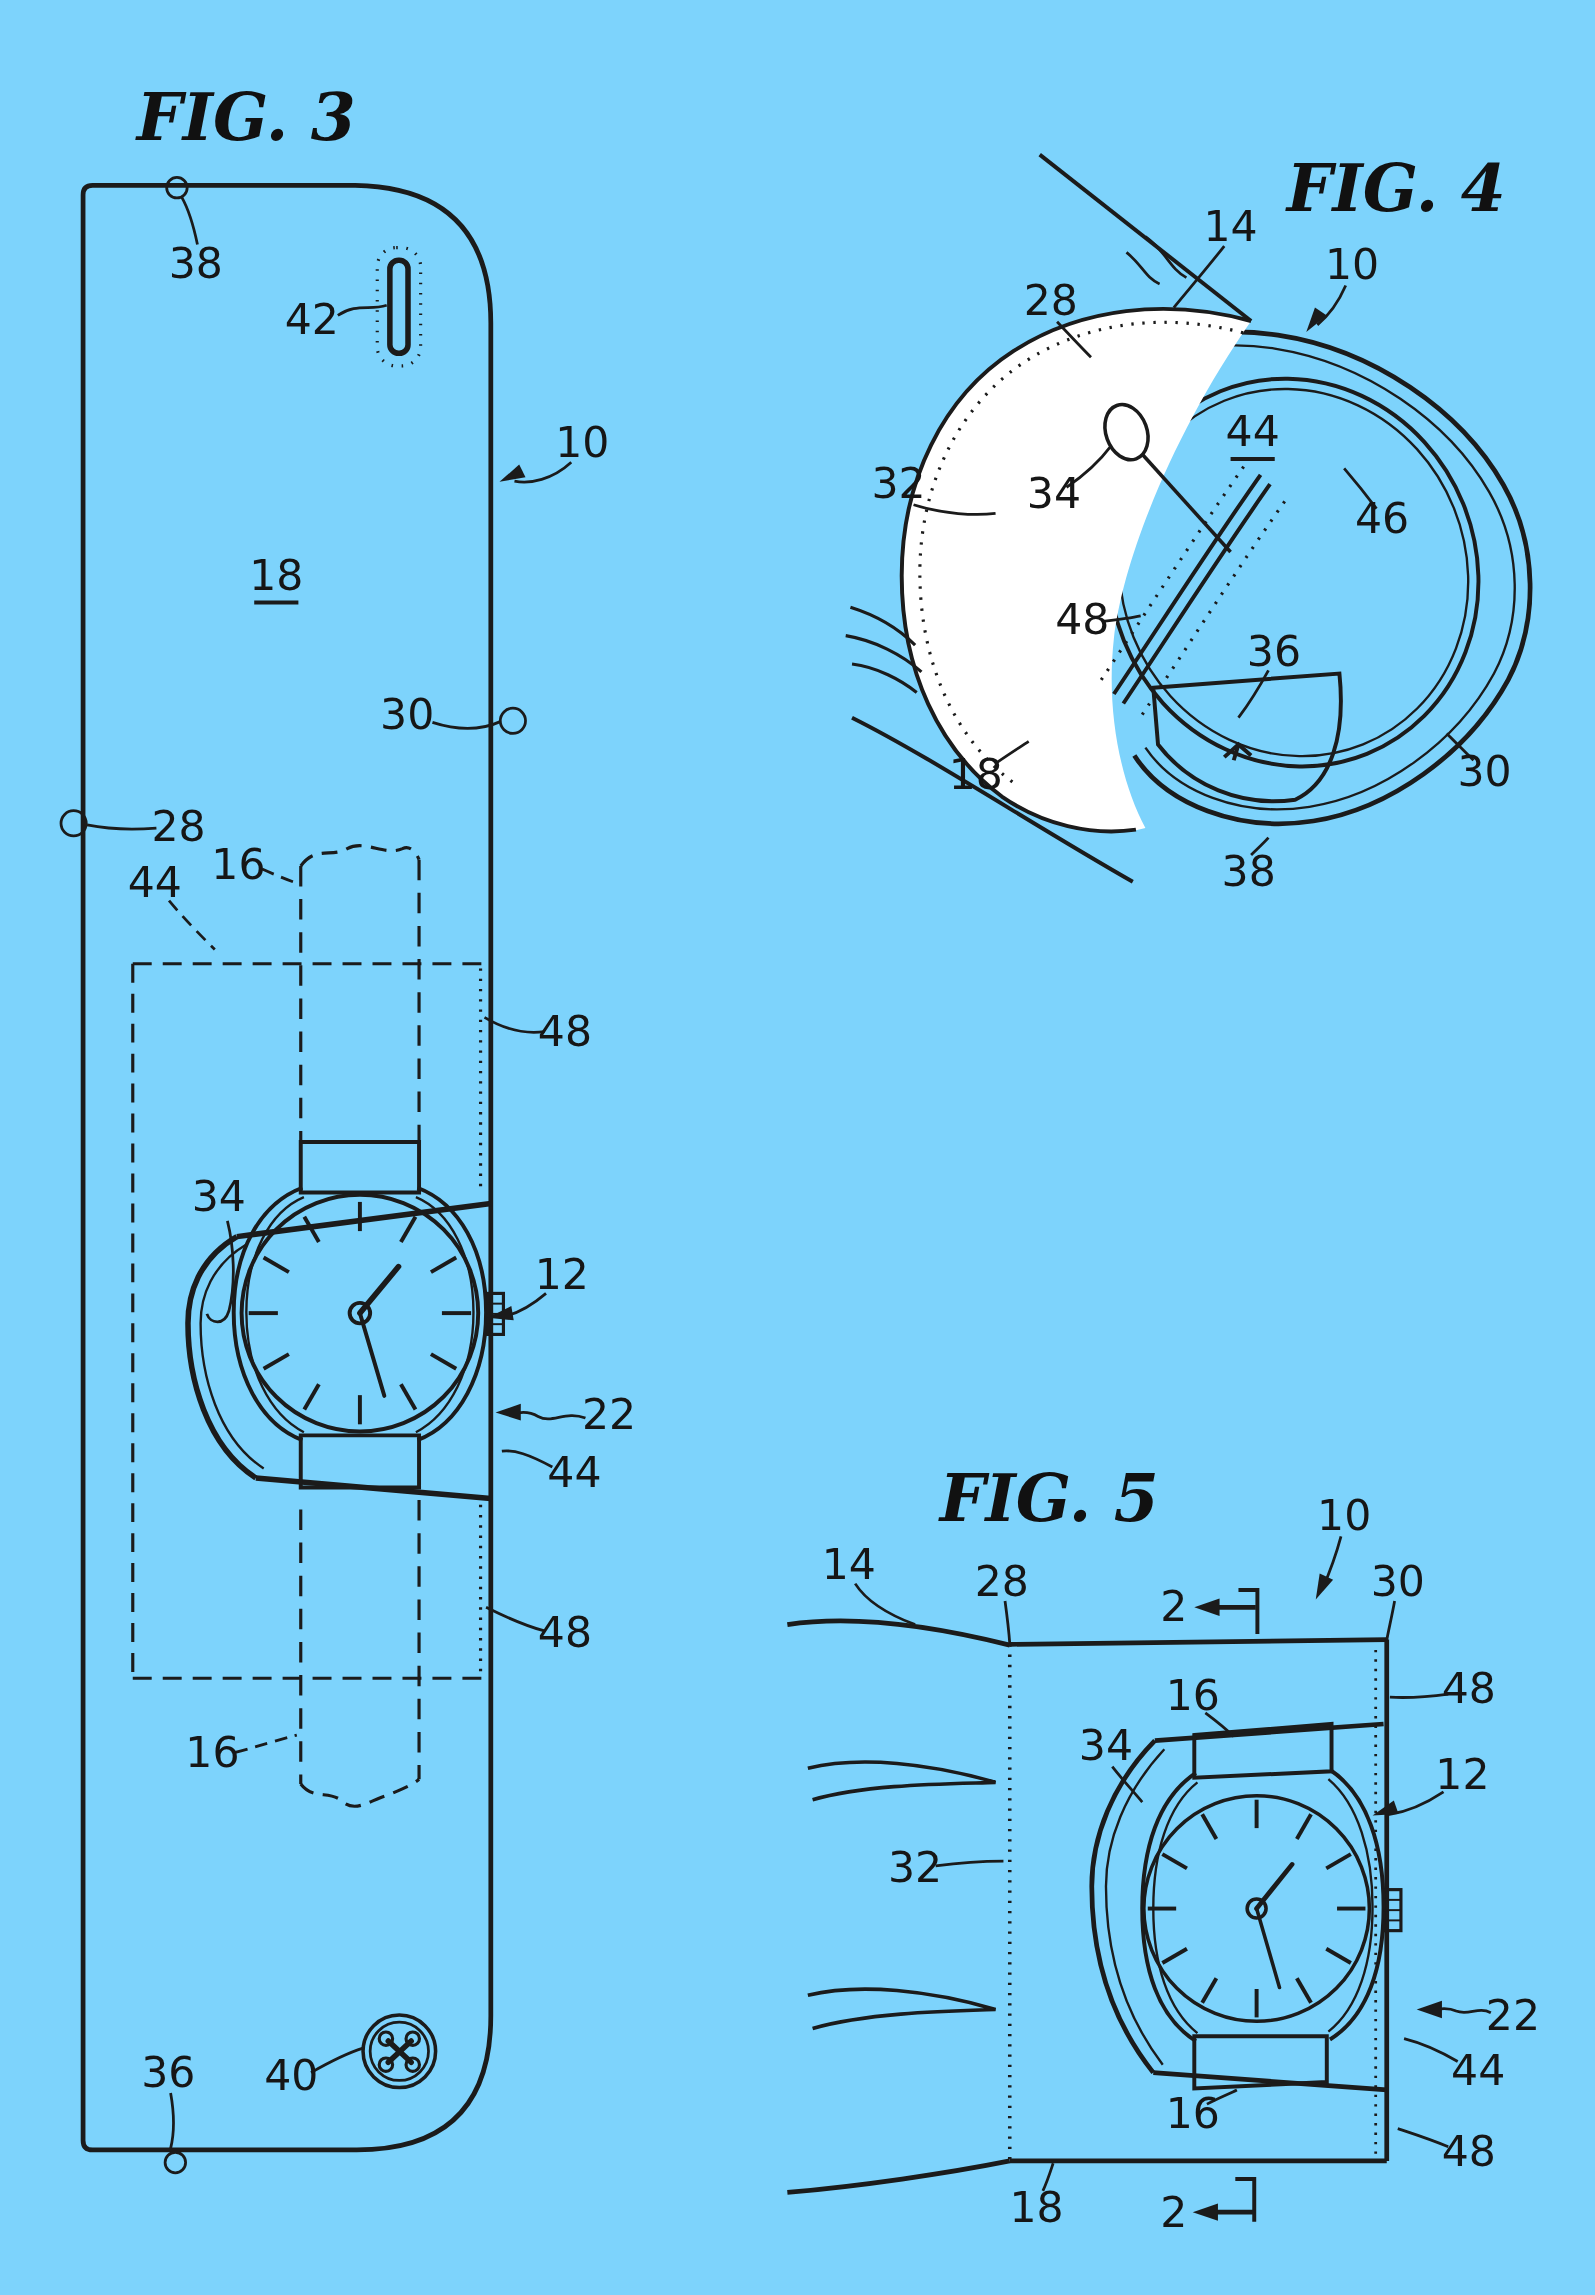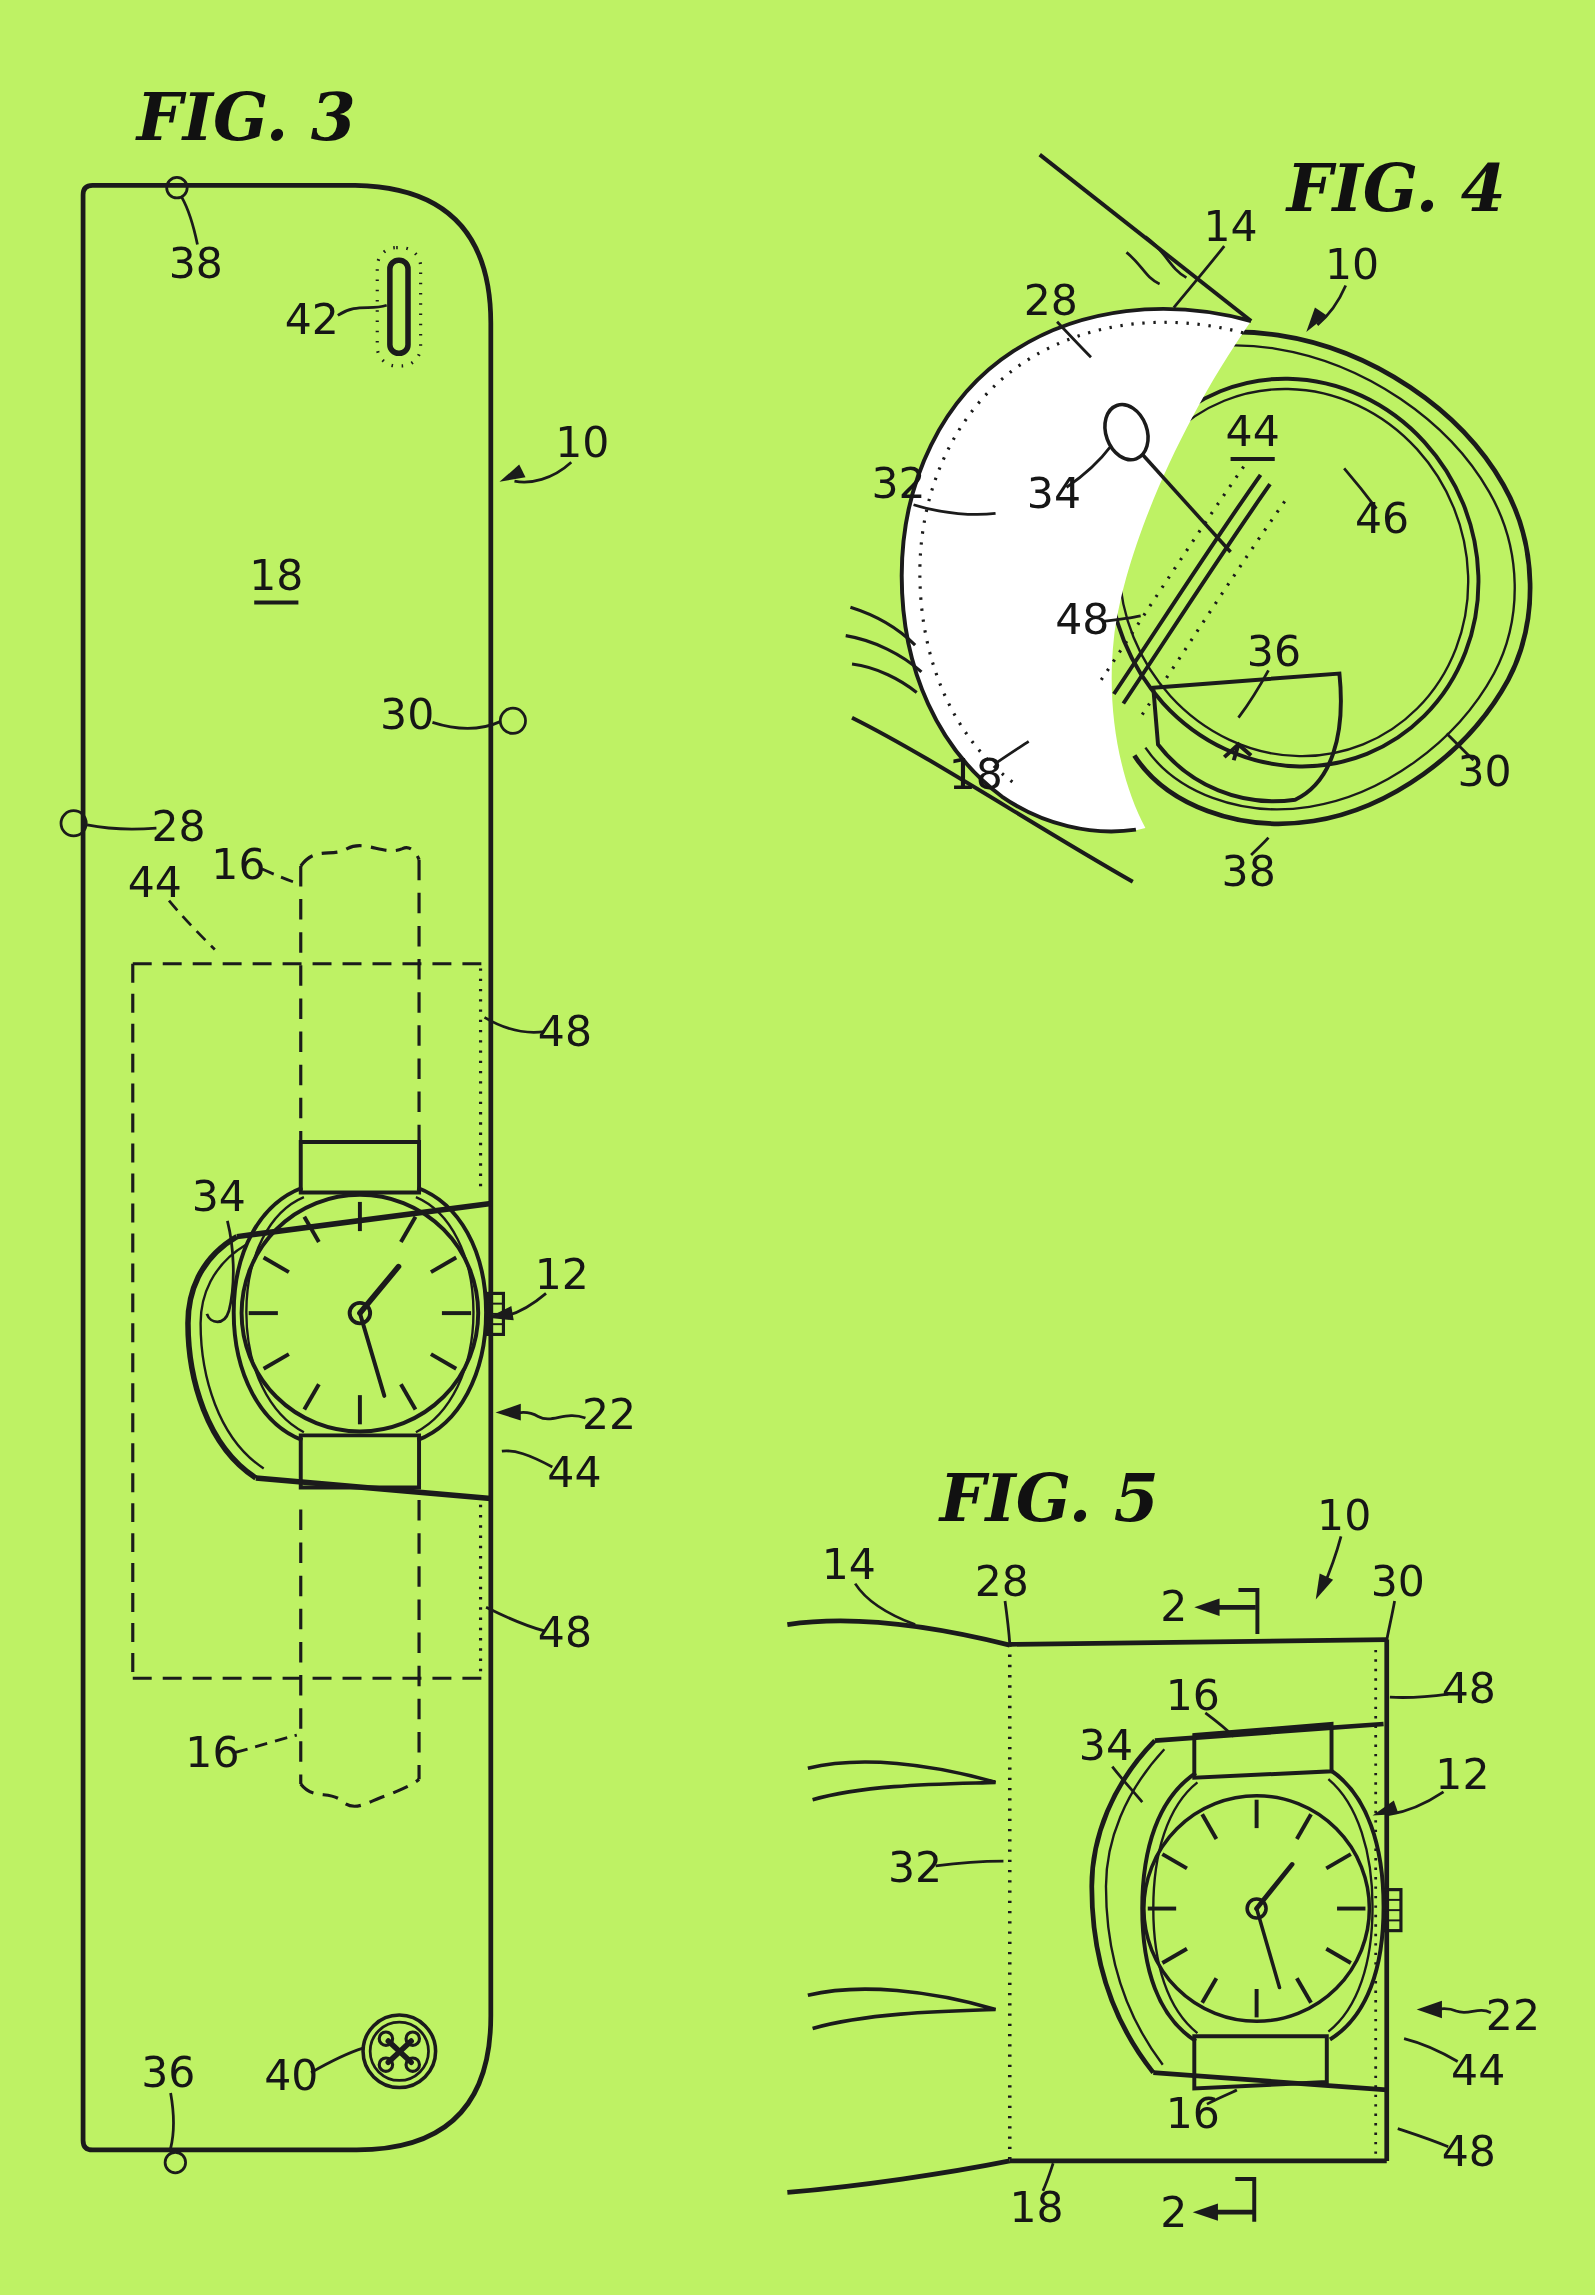--- a/index.html
+++ b/index.html
@@ -1,16 +1,16 @@
 <!DOCTYPE html>
 <html style="font-size:12.6px"><head>
 <meta charset="utf-8">
 <style>
   html,body{margin:0;padding:0;background:#ffffff;}
-  .sheet{width:1596px;height:2295px;background:#bef264;position:relative;overflow:hidden;}
+  .sheet{width:1596px;height:2295px;background:#7dd3fc;position:relative;overflow:hidden;}
   svg{display:block;}
   .ref{font-family:"DejaVu Sans",sans-serif;font-size:54px;font-weight:500;fill:#161616;text-anchor:middle;}
   .figtitle{font-family:"DejaVu Serif",serif;font-style:italic;font-weight:700;font-size:82px;fill:#111111;text-anchor:middle;}
   .ink{stroke:#1b1b1b;fill:none;}
 </style>
 </head>
 <body>
 
 <div class="sheet">
 <svg viewBox="0 0 2023 2910" width="1596" height="2295">

